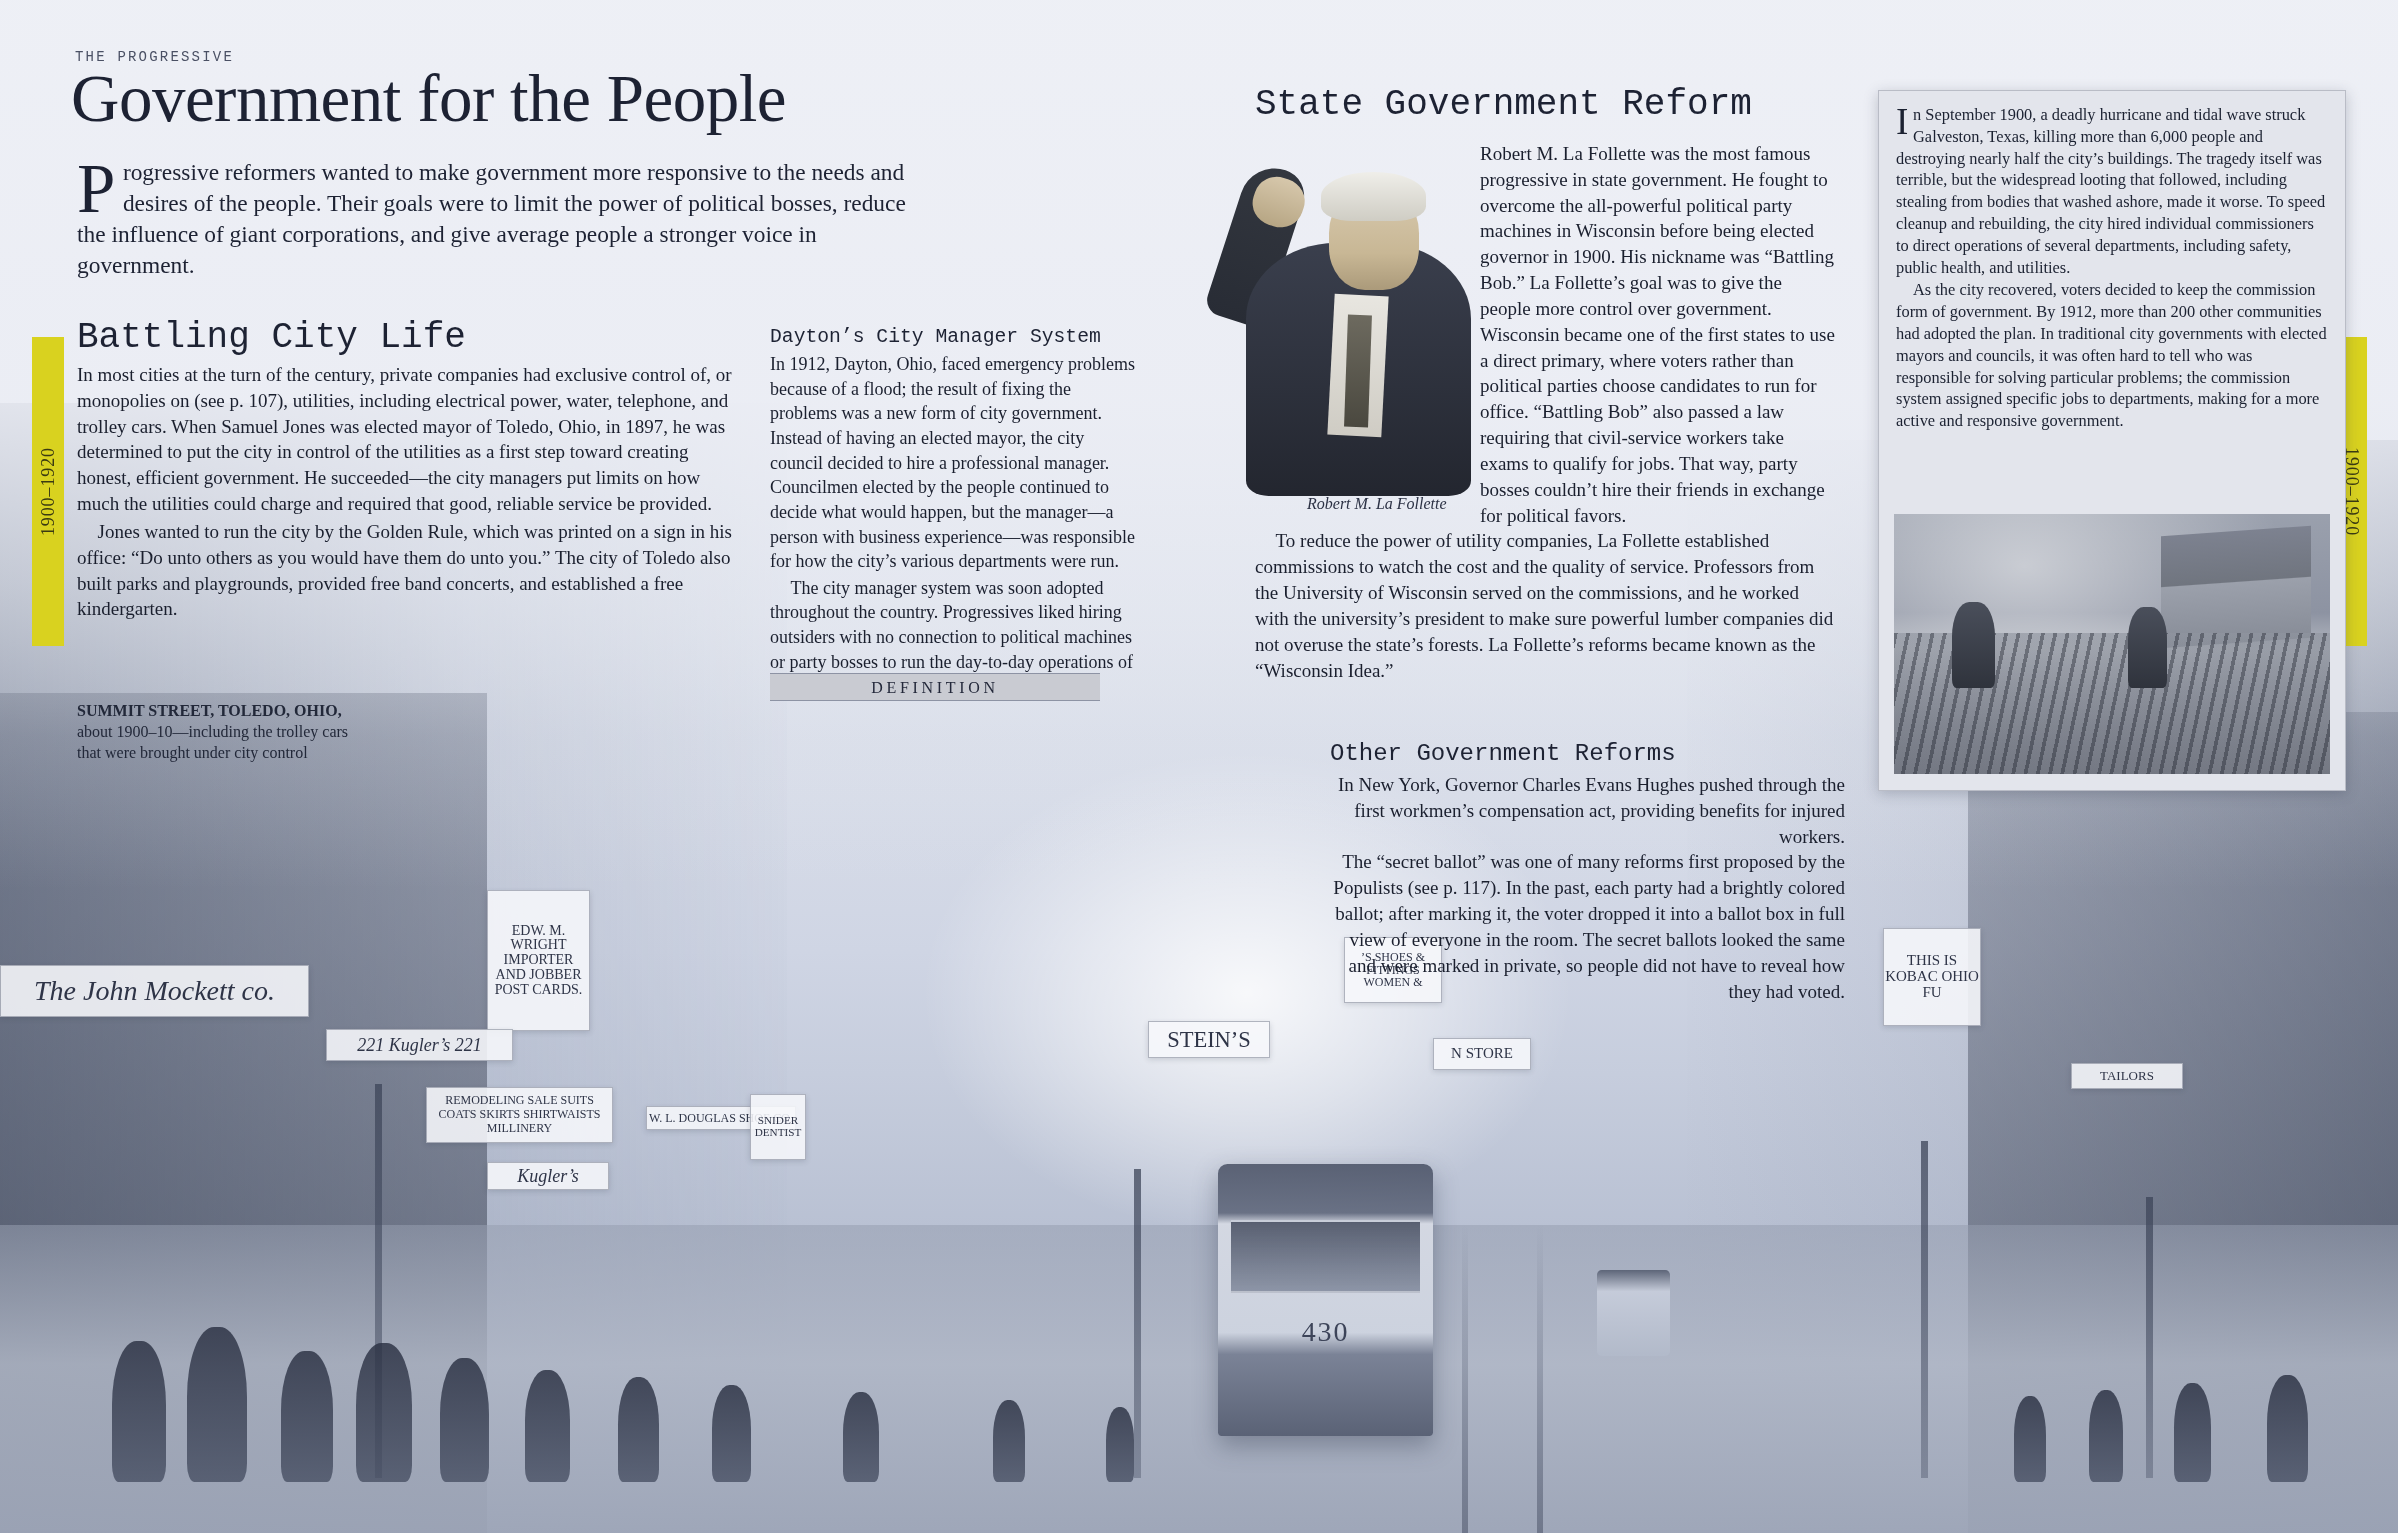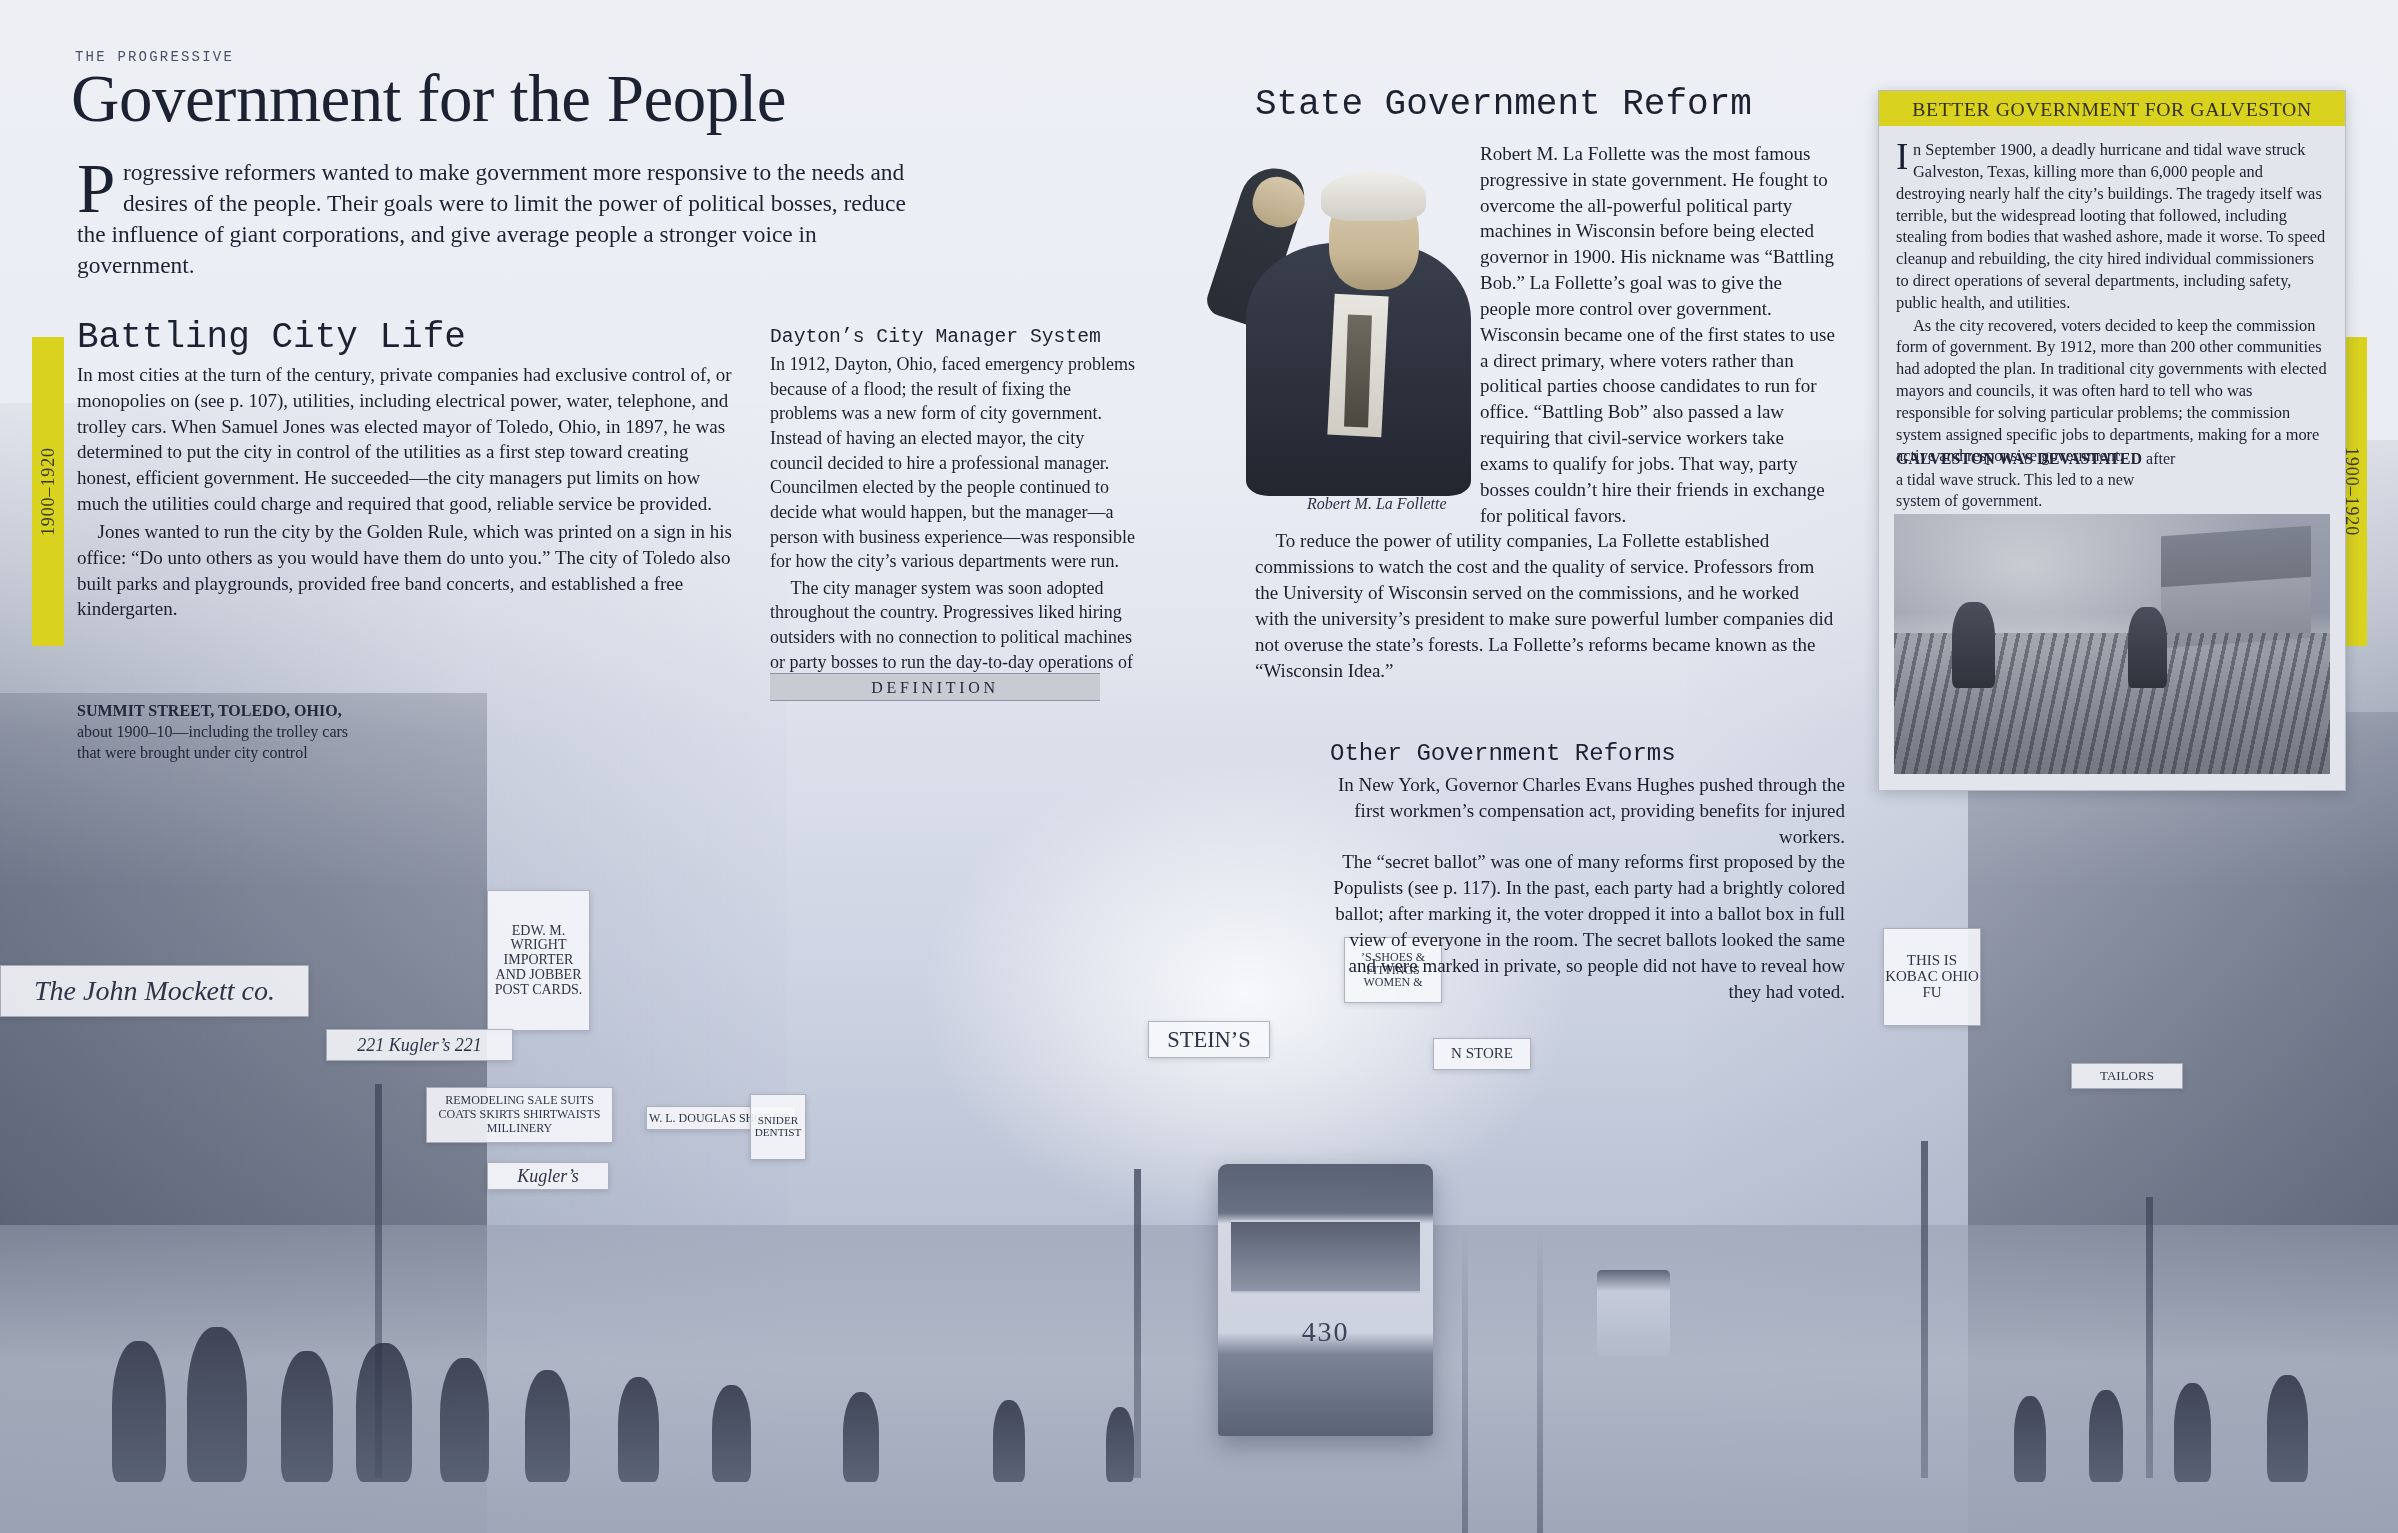--- a/index.html
+++ b/index.html
@@ -439,29 +439,25 @@
     <p>To reduce the power of utility companies, La Follette established commissions to watch the cost and the quality of service. Professors from the University of Wisconsin served on the commissions, and he worked with the university’s president to make sure powerful lumber companies did not overuse the state’s forests. La Follette’s reforms became known as the “Wisconsin Idea.”</p>
   </div>
 
   <h2 class="section" id="h-other">Other Government Reforms</h2>
   <div id="col-other">
     <p>In New York, Governor Charles Evans Hughes pushed through the first workmen’s compensation act, providing benefits for injured workers.</p>
     <p>The “secret ballot” was one of many reforms first proposed by the Populists (see p. 117). In the past, each party had a brightly colored ballot; after marking it, the voter dropped it into a ballot box in full view of everyone in the room. The secret ballots looked the same and were marked in private, so people did not have to reveal how they had voted.</p>
   </div>
 
   <div class="sidebar">
-    <div class="sidebar-head">BETTER GOVERNMENT FOR GALVESTON</div>
     <div class="sidebar-body">
       <p><span class="dropcap2">I</span><span>n September 1900, a deadly hurricane and tidal wave struck Galveston, Texas, killing more than 6,000 people and destroying nearly half the city’s buildings. The tragedy itself was terrible, but the widespread looting that followed, including stealing from bodies that washed ashore, made it worse. To speed cleanup and rebuilding, the city hired individual commissioners to direct operations of several departments, including safety, public health, and utilities.</span></p>
       <p>As the city recovered, voters decided to keep the commission form of government. By 1912, more than 200 other communities had adopted the plan. In traditional city governments with elected mayors and councils, it was often hard to tell who was responsible for solving particular problems; the commission system assigned specific jobs to departments, making for a more active and responsive government.</p>
     </div>
 
-    <div class="caption" id="cap-galveston" style="position:absolute; left:17px; top:358px; width:281px;">
-      <b class="gal-cap-title">GALVESTON WAS DEVASTATED</b><span> after a tidal wave struck. This led to a new system of government.</span>
-    </div>
 
     <div class="gal-photo" style="top:423px; height:260px;">
       <div class="gal-house"></div>
       <div class="gal-rubble"></div>
       <div class="gal-fig" style="left:58px; width:43px; height:86px;"></div>
       <div class="gal-fig" style="left:234px; width:39px; height:81px;"></div>
     </div>
   </div>
 
 </div>

